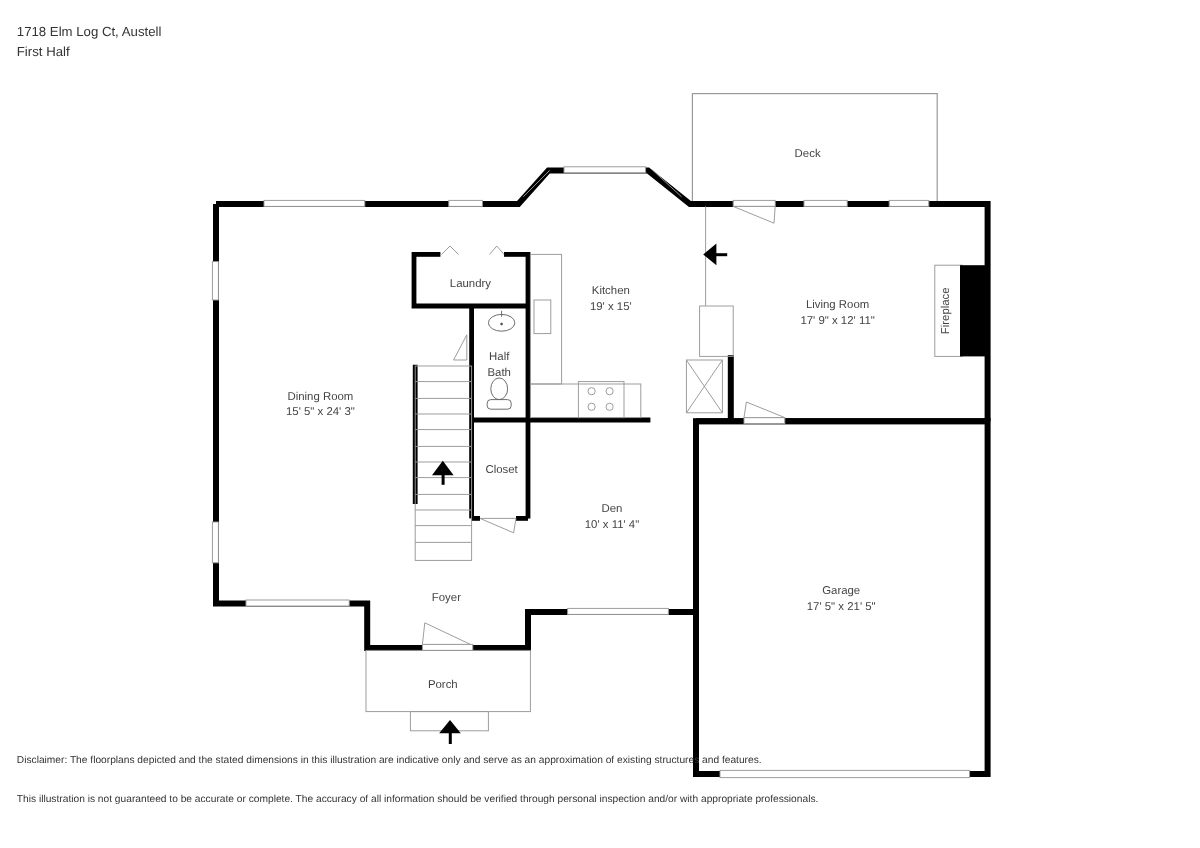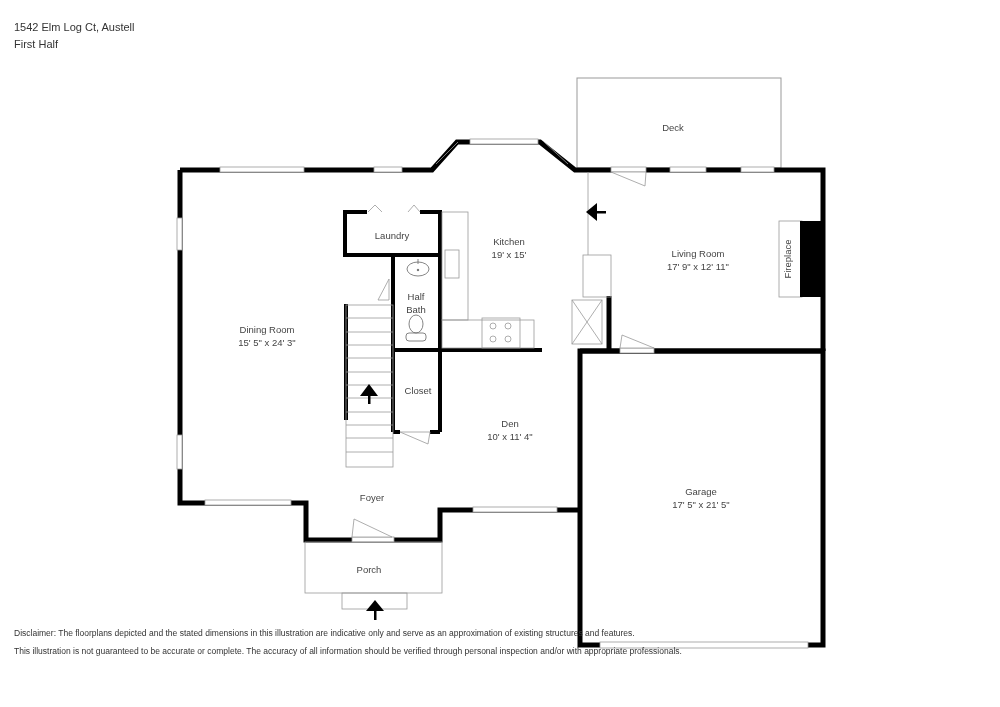--- a/index.html
+++ b/index.html
@@ -5,21 +5,21 @@
   html,body{margin:0;padding:0;background:#fff;}
   body{width:1000px;height:707px;position:relative;overflow:hidden;font-family:"Liberation Sans",sans-serif;color:#333;}
   .hdr{position:absolute;left:14px;font-size:11px;color:#333;}
   .disc{position:absolute;left:14px;font-size:8.5px;color:#333;white-space:nowrap;}
   svg{position:absolute;left:0;top:0;}
   svg text{font-family:"Liberation Sans",sans-serif;fill:#444;font-size:9.5px;text-anchor:middle;}
 </style>
 </head>
 <body>
 
-<div class="hdr" style="top:21px;">1542 Elm Log Ct, Austell</div>
+<div class="hdr" style="top:21px;">1718 Elm Log Ct, Austell</div>
 <div class="hdr" style="top:38px;">First Half</div>
 
 <svg width="1000" height="707" viewBox="0 0 1000 707">
 
   <g>
     <rect x="577" y="78" width="204" height="90" fill="none" stroke="#999" stroke-width="1"></rect>
     <text x="673" y="131">Deck</text>
   </g>
 
   <g>
@@ -158,13 +158,13 @@
     <rect x="342" y="593" width="65" height="16"></rect>
   </g>
   <text x="369" y="573">Porch</text>
   <g>
     <polygon points="375,600 366,611 384,611" fill="#000"></polygon>
     <rect x="374" y="610" width="2.5" height="10" fill="#000"></rect>
   </g>
 </svg>
 
 <div class="disc" style="top:628px;">Disclaimer: The floorplans depicted and the stated dimensions in this illustration are indicative only and serve as an approximation of existing structures and features.</div>
-<div class="disc" style="top:646px;">This illustration is not guaranteed to be accurate or complete. The accuracy of all information should be verified through personal inspection and/or with appropriate professionals.</div>
+<div class="disc" style="top:660px;">This illustration is not guaranteed to be accurate or complete. The accuracy of all information should be verified through personal inspection and/or with appropriate professionals.</div>
 
 </body></html>

